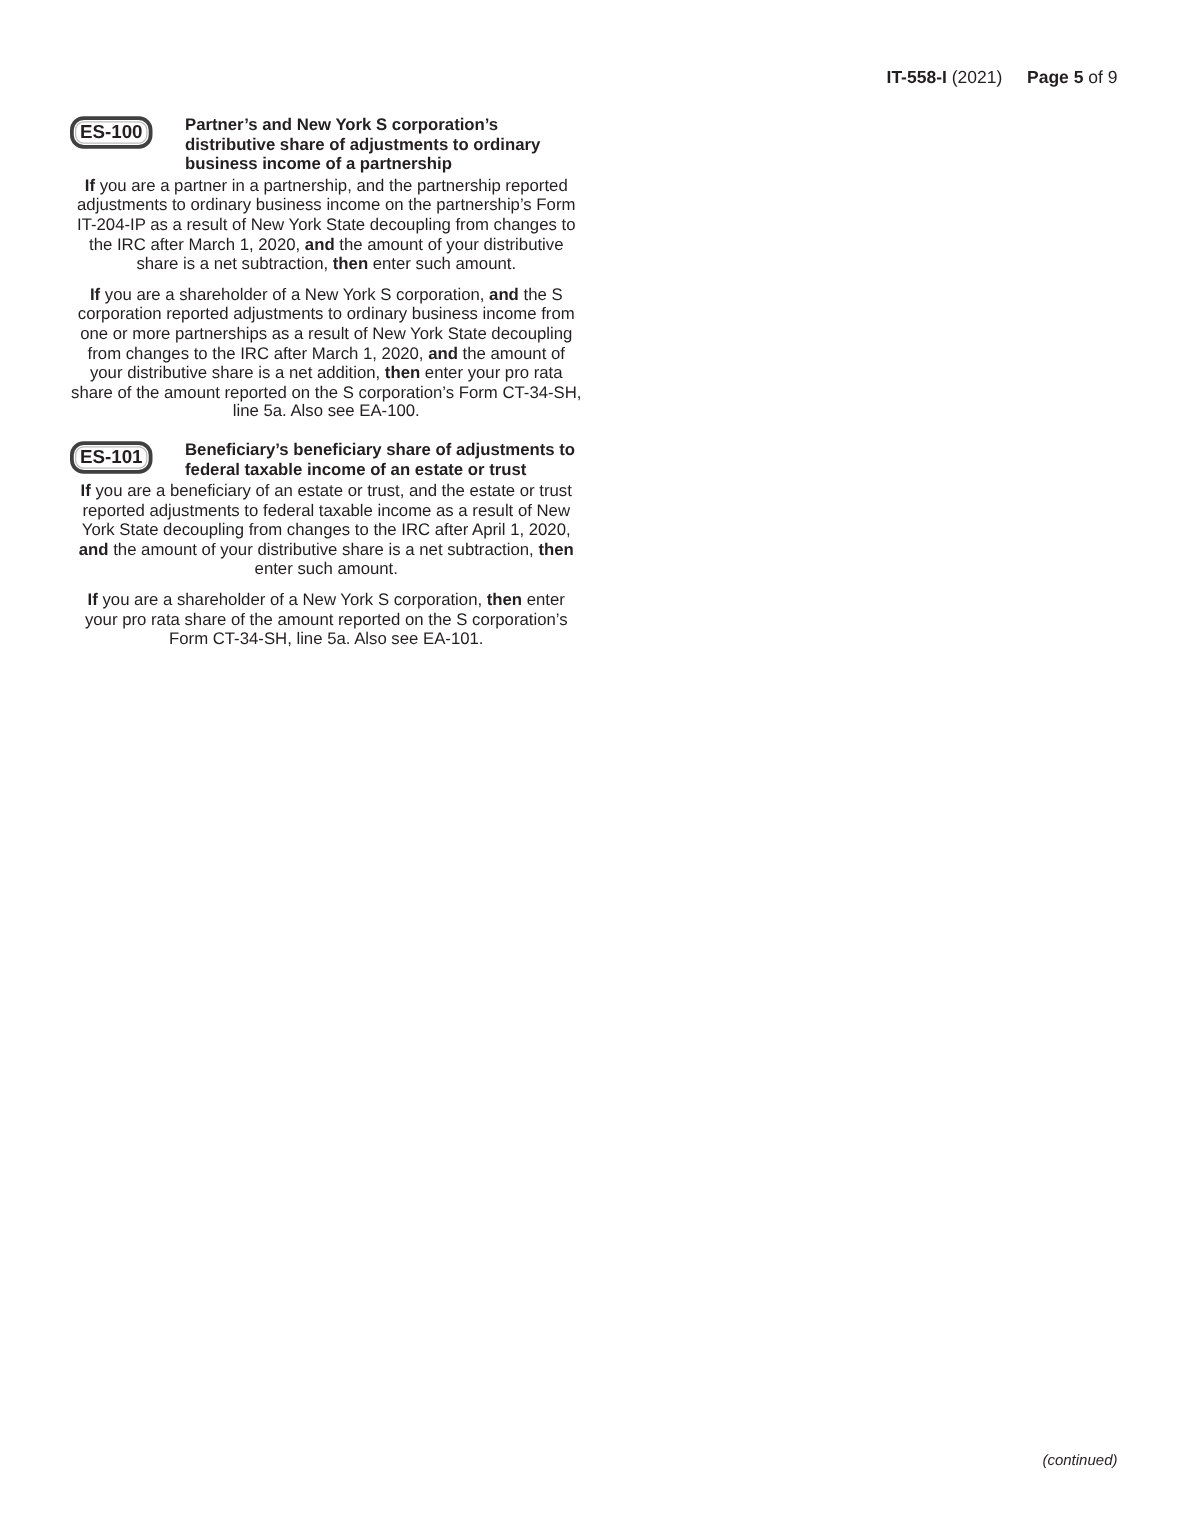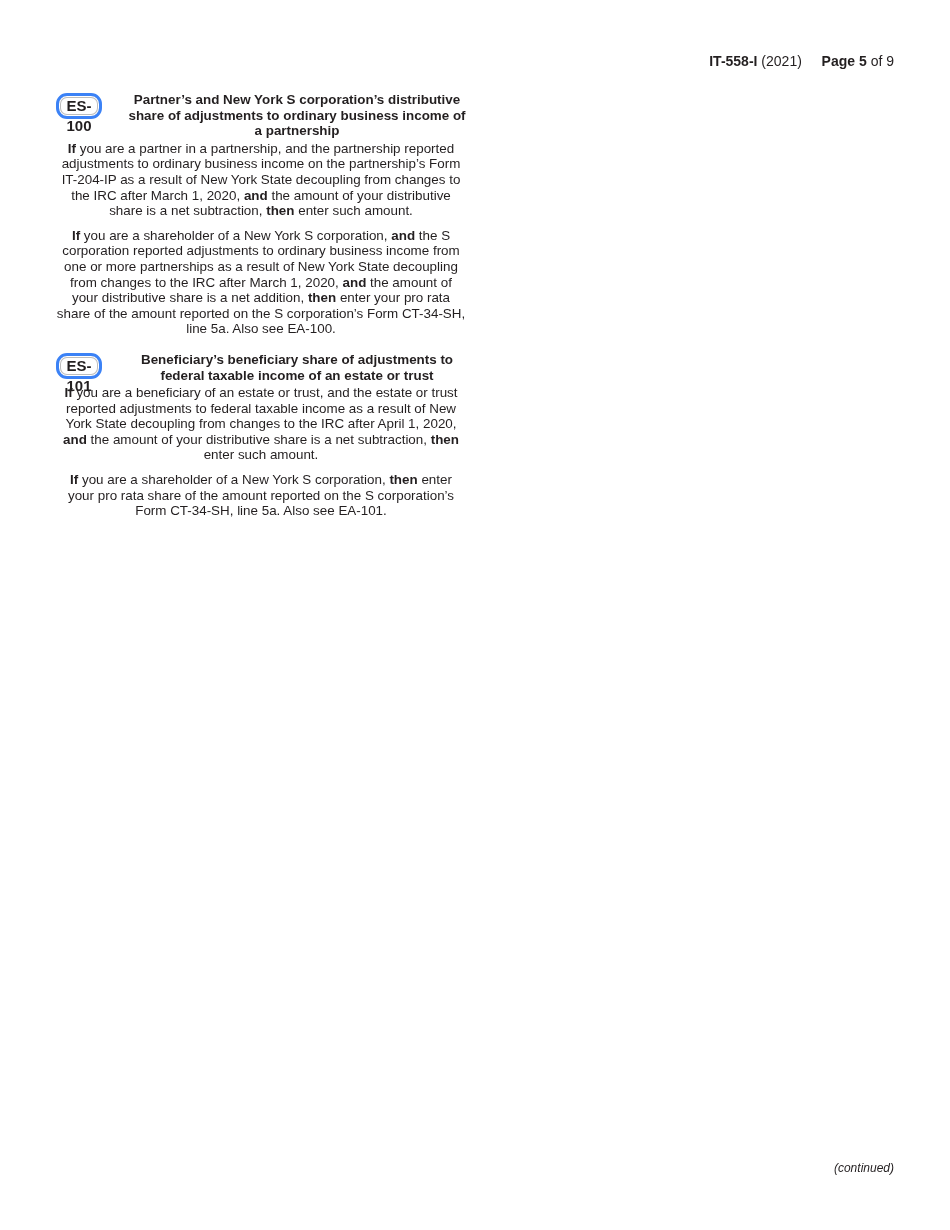--- a/index.html
+++ b/index.html
@@ -16,33 +16,33 @@
     .column {
       position: absolute; left: 56px; top: 92px; width: 410px;
       font-size: 13.4px; line-height: 15.6px;
     }
     .entry-head {
       display: flex; align-items: flex-start;
     }
     .badge {
       flex: 0 0 auto;
       box-sizing: border-box;
-      width: 46px; height: 26px;
-      border: 3px solid #3b82f6;
+      width: 66px; height: 26px;
+      border: 3px solid #404040;
       border-radius: 11px;
       box-shadow: inset 0 0 0 1px #ffffff, inset 0 0 0 2px #bdbdbd;
       font-weight: bold; font-size: 15px;
       text-align: center; line-height: 20px;
       color: #231f20;
       margin-top: 1px;
     }
     .entry-title {
       margin-left: 26px;
       font-weight: bold;
-      font-size: 13.4px; line-height: 15.6px; text-align: center;
+      font-size: 13.4px; line-height: 15.6px;
     }
     p { margin: 0; }
     .para { margin-top: 2px; text-align: center; }
     .para + .para { margin-top: 9px; }
     .entry + .entry { margin-top: 15px; }
     .para b { font-weight: bold; }
     .footer {
       position: absolute; top: 1161px; right: 56px;
       font-size: 12px; font-style: italic; color: #231f20;
     }

